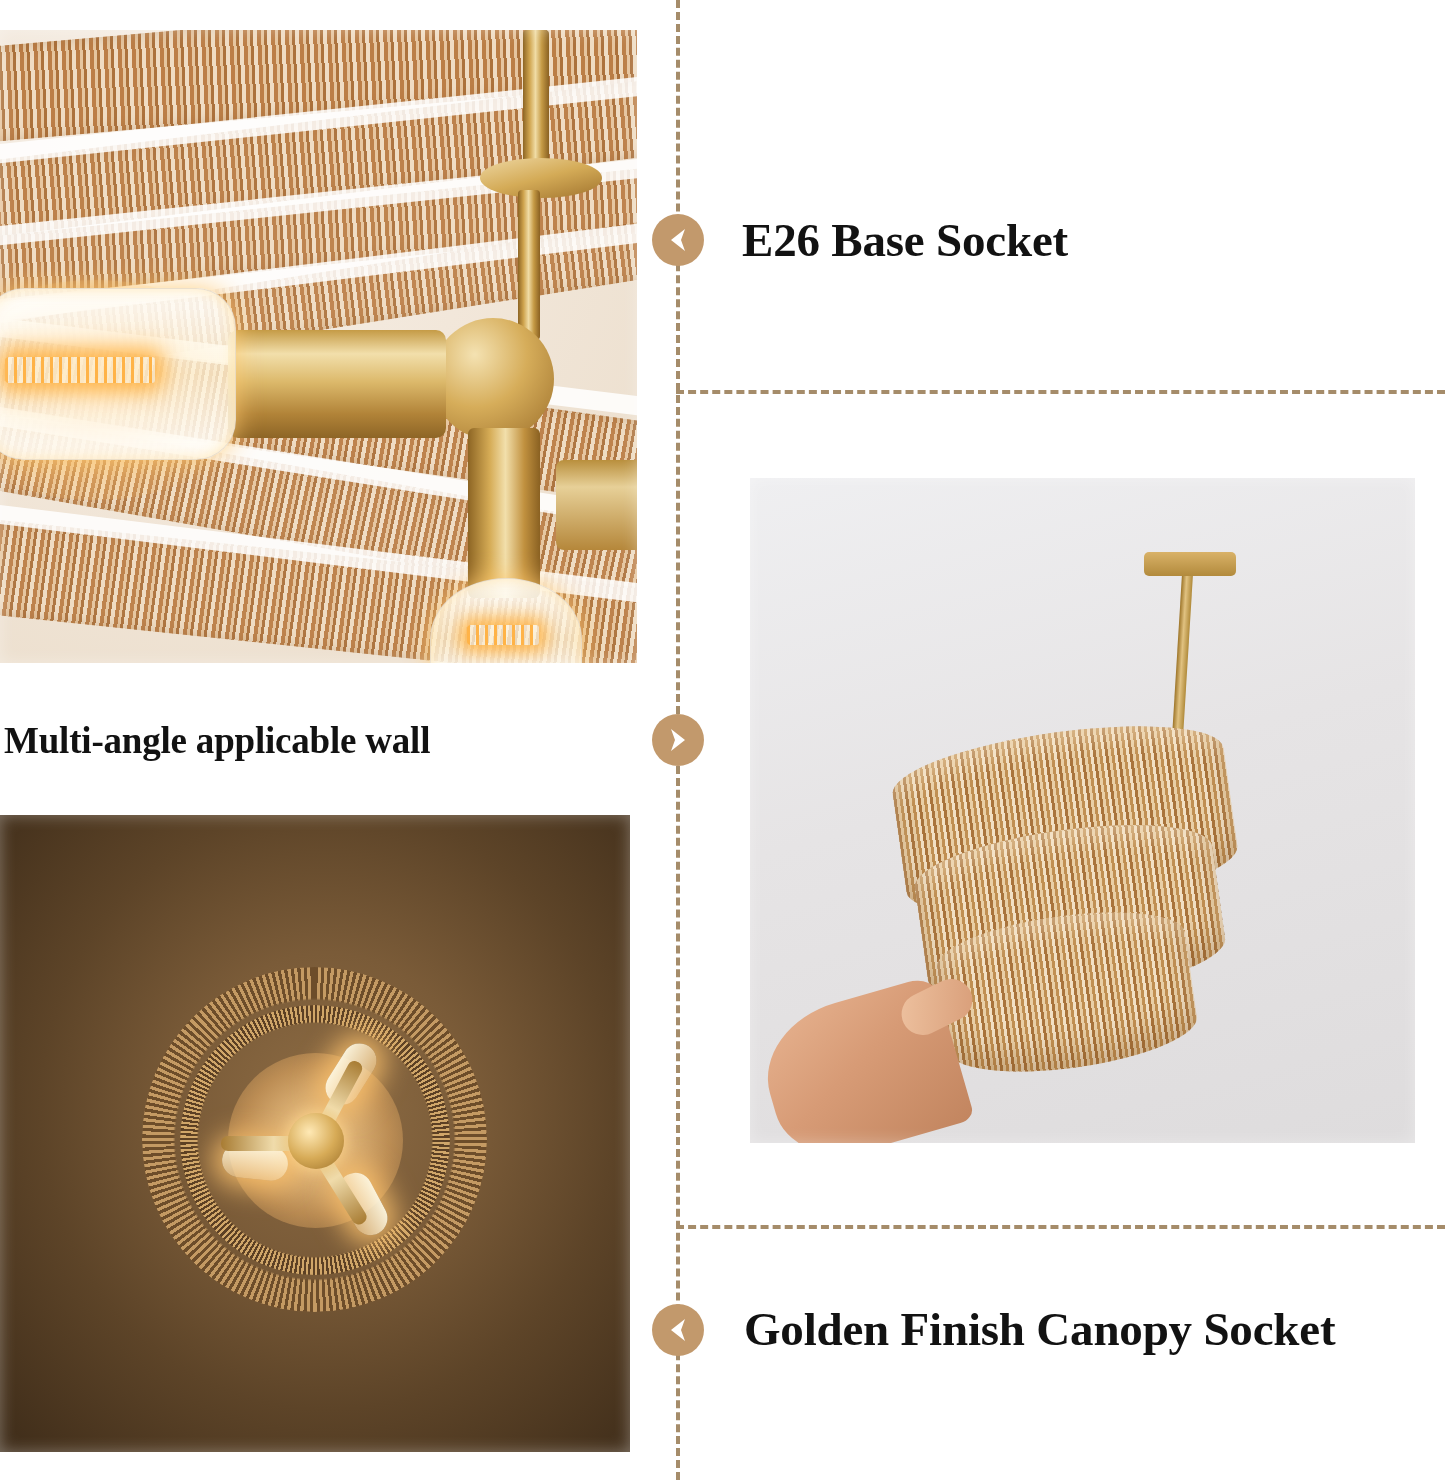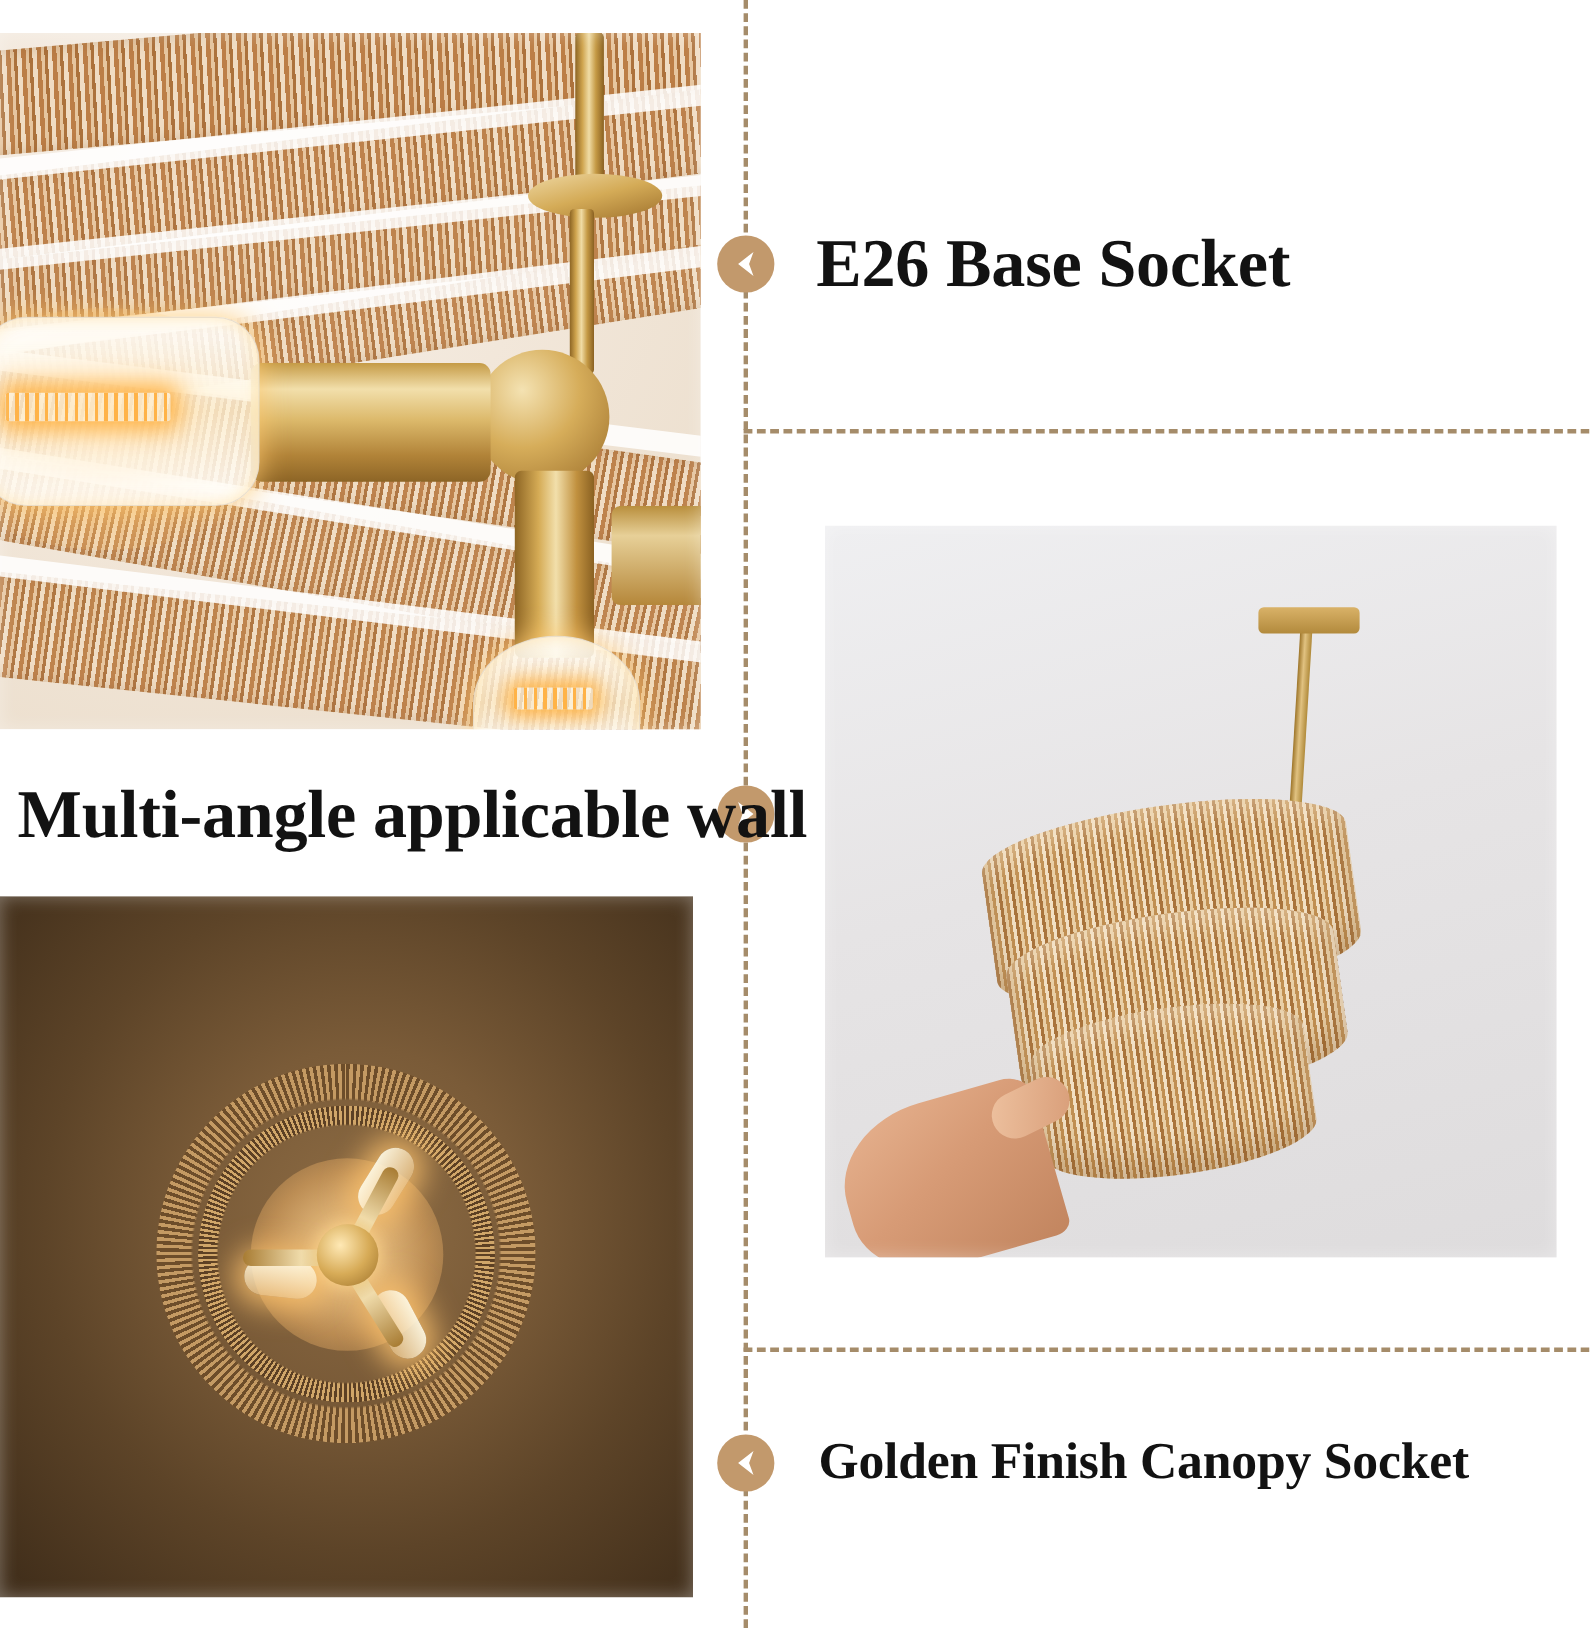--- a/index.html
+++ b/index.html
@@ -222,28 +222,28 @@
     <div id="pc-hand"></div>
     <div id="pc-finger"></div>
     <div class="soft-edge"></div>
   </div>
 
   <div class="marker" style="left:652px;top:214px;">
     <svg width="30" height="30" viewBox="0 0 30 30" aria-hidden="true">
       <path d="M22 4 L8 15 L22 26 L18 15 Z" fill="#ffffff"></path>
     </svg>
   </div>
-  <div class="caption" style="left:742px;top:211px;font-size:62px;line-height:58px;">E26 Base Socket</div>
+  <div class="caption" style="left:742px;top:211px;font-size:47px;line-height:58px;">E26 Base Socket</div>
 
   <div class="marker" style="left:652px;top:714px;">
     <svg width="30" height="30" viewBox="0 0 30 30" aria-hidden="true">
       <path d="M8 4 L22 15 L8 26 L12 15 Z" fill="#ffffff"></path>
     </svg>
   </div>
-  <div class="caption" style="left:16px;top:712px;font-size:62px;line-height:58px;">Multi-angle applicable wall</div>
+  <div class="caption" style="left:4px;top:712px;font-size:37px;line-height:58px;">Multi-angle applicable wall</div>
 
   <div class="marker" style="left:652px;top:1304px;">
     <svg width="30" height="30" viewBox="0 0 30 30" aria-hidden="true">
       <path d="M22 4 L8 15 L22 26 L18 15 Z" fill="#ffffff"></path>
     </svg>
   </div>
   <div class="caption" style="left:744px;top:1300px;font-size:47px;line-height:58px;">Golden Finish Canopy Socket</div>
 
 </div>
 

